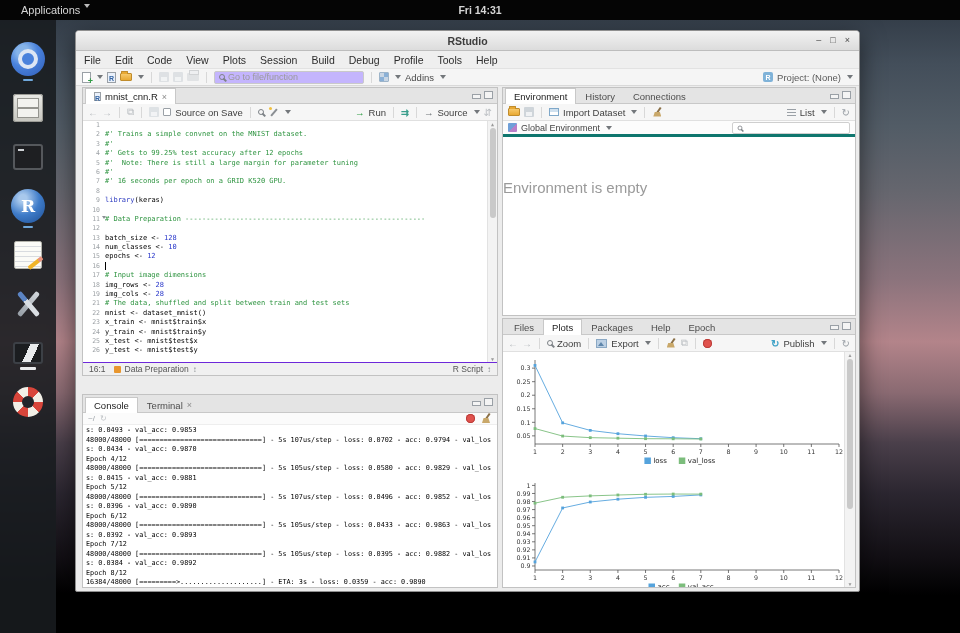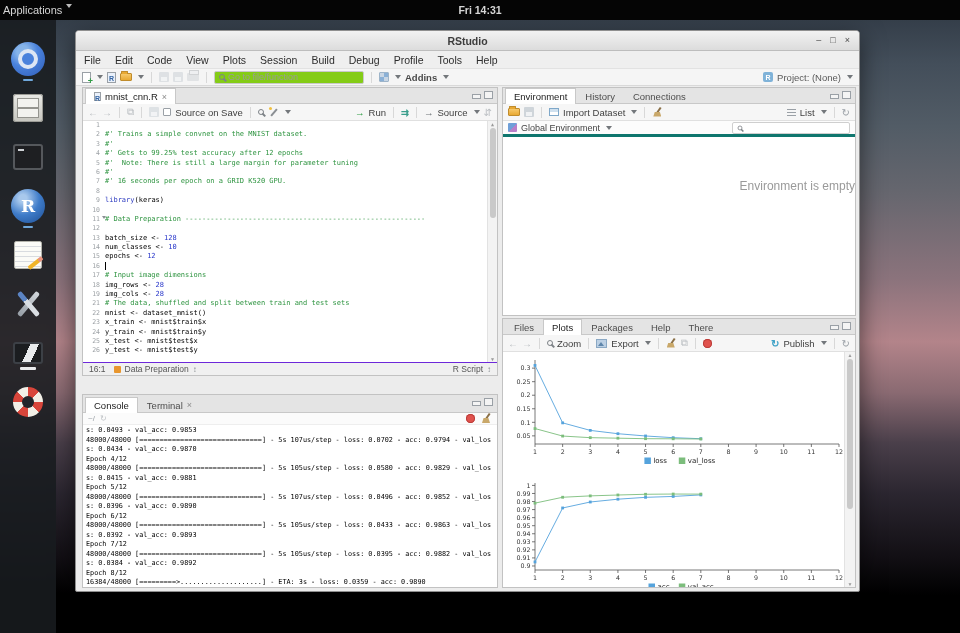--- a/index.html
+++ b/index.html
@@ -2,21 +2,21 @@
 <html><head>
 <meta charset="utf-8">
 <style>
   *{margin:0;padding:0;box-sizing:border-box}
   html,body{width:960px;height:633px;overflow:hidden;font-family:"Liberation Sans",sans-serif}
   #screen{position:relative;width:960px;height:633px;overflow:hidden;
     background:linear-gradient(180deg,#2e3742 0%,#434e5a 10%,#525c66 20%,#65666e 30%,#8b737c 44%,#b3848a 54%,#8a6a72 62%,#4a3f4a 70%,#2b2630 78%,#120f14 88%,#000 94%,#000 100%);}
   
   #topbar{position:absolute;left:0;top:0;width:960px;height:20px;background:#050505;color:#d6d6d6;
     display:flex;align-items:center;font-size:11px;z-index:50}
-  #topbar .apps{margin-left:3px;display:flex;gap:4px}
+  #topbar .apps{margin-left:21px;display:flex;gap:4px}
   #topbar .clock{position:absolute;left:0;right:0;text-align:center;font-weight:700;font-size:10.5px}
   .tb-caret{width:0;height:0;border-left:3px solid transparent;border-right:3px solid transparent;border-top:4px solid #bbb;display:inline-block}
   
   #dock{position:absolute;left:0;top:20px;width:56px;height:613px;background:rgba(24,27,31,.88);z-index:40;display:flex;flex-direction:column}
   .dki{width:56px;height:49px;display:flex;align-items:center;justify-content:center;position:relative;flex:0 0 auto}
   .dki .ind{position:absolute;bottom:2px;left:50%;transform:translateX(-50%);width:10px;height:2px;background:#6fa8dc;border-radius:1px}
   .ic-chromium{width:34px;height:34px;border-radius:50%;background:radial-gradient(circle at 35% 28%,#86b4ea 0 18%,#4a82dc 45%,#2e5cb8 100%);position:relative}
   .ic-chromium::after{content:"";position:absolute;inset:7px;border-radius:50%;background:#4a82dc;border:4px solid #dde6f4}
   .ic-files{width:30px;height:28px;border-radius:3px;background:linear-gradient(#e9e9e5,#c7c7c0);box-shadow:inset 0 0 0 1px #9c9c96;position:relative}
   .ic-files::before{content:"";position:absolute;left:4px;right:4px;top:4px;height:8px;background:#f3f3ef;border:1px solid #95958f}
@@ -51,21 +51,21 @@
   .pg.plus::after{content:"+";position:absolute;right:-3px;bottom:-4px;color:#2f9e44;font-weight:700;font-size:9px}
   .pg.rproj{background:#eaf1fb}
   .pg.rproj::after{content:"R";position:absolute;inset:0;color:#3465a4;font-size:7px;text-align:center;line-height:11px;font-weight:700}
   .folder{width:12px;height:8px;background:linear-gradient(#f7c96b,#e8a933);border:1px solid #c08c2c;border-radius:1px;position:relative;display:inline-block}
   .folder::before{content:"";position:absolute;top:-3px;left:0;width:5px;height:2px;background:#e8a933;border:1px solid #c08c2c;border-bottom:none;border-radius:1px 1px 0 0}
   .floppy{width:10px;height:10px;background:#c3cad1;border-radius:1px;position:relative;display:inline-block}
   .floppy::after{content:"";position:absolute;left:2px;bottom:1px;width:6px;height:4px;background:#eef1f4}
   .floppy.dim{opacity:.45}
   .printer{width:12px;height:8px;background:#cfd3d7;border-radius:1px;position:relative;display:inline-block;opacity:.5}
   .printer::before{content:"";position:absolute;top:-3px;left:2px;width:8px;height:3px;background:#e9ebee;border:1px solid #aeb2b6}
-  .gotobox{display:flex;align-items:center;gap:3px;background:#84cc16;border:1px solid #c9c9c9;border-radius:2px;height:13px;padding:0 4px;width:150px}
+  .gotobox{display:flex;align-items:center;gap:3px;background:#c4b5fd;border:1px solid #c9c9c9;border-radius:2px;height:13px;padding:0 4px;width:150px}
   .gotobox input{border:none;outline:none;font-size:9px;color:#333;width:120px;font-family:"Liberation Sans",sans-serif;background:transparent}
   .gotobox input::placeholder{color:#9a9a9a}
   .grid4{width:10px;height:10px;display:inline-block;background:conic-gradient(#8ab0d6 0 90deg,#c9d6e4 90deg 180deg,#8ab0d6 180deg 270deg,#c9d6e4 270deg 360deg);border:1px solid #9db4c9;border-radius:1px}
   .cube{width:10px;height:10px;border-radius:2px;background:#7fb2d8;color:#fff;font-size:7px;font-weight:700;display:inline-flex;align-items:center;justify-content:center}
   
   #content{position:absolute;left:0;right:0;top:56px;bottom:0;display:flex;padding:0 3px 3px 6px;gap:4px}
   #leftcol{width:416px;display:flex;flex-direction:column;gap:18px}
   #rightcol{flex:1;display:flex;flex-direction:column;gap:2px}
   .pane{background:#fff;border:1px solid #c2c2c2;display:flex;flex-direction:column;overflow:hidden}
   .tabstrip{height:16px;background:#e4e4e4;border-bottom:1px solid #c8c8c8;display:flex;align-items:flex-end;padding-left:2px;position:relative;flex:0 0 auto}
@@ -103,21 +103,21 @@
   .vsb .thumb{width:6px;background:#c9c9c9;border-radius:3px}
   
   #conout{flex:1;overflow:hidden;font-family:"DejaVu Sans Mono",monospace;font-size:6.8px;color:#000;padding:1px 2px 0 3px;position:relative}
   #conout .ln{white-space:pre;line-height:9.5px;height:9.5px}
   .consub{height:12px;background:#fbfbfb;border-bottom:1px solid #eee;display:flex;align-items:center;padding:0 5px;gap:5px;font-size:8px;color:#9aa0a6;flex:0 0 auto}
   .consub .right{margin-left:auto;display:flex;gap:6px;align-items:center}
   
   .scope-row{height:16px;border-bottom:3px solid #0f766e;display:flex;align-items:center;padding:0 5px;gap:4px;font-size:9px;color:#444;flex:0 0 auto;background:#fcfcfc}
   .searchbox{margin-left:auto;display:flex;align-items:center;gap:3px;border:1px solid #cfcfcf;border-radius:2px;background:#fff;height:12px;padding:0 4px;width:118px}
   #envbody{flex:1;background:#fff;position:relative}
-  #envempty{position:absolute;top:42px;left:0;right:0;text-align:right;color:#9a9a9a;font-size:12px}
+  #envempty{position:absolute;top:42px;left:0;right:0;text-align:left;color:#9a9a9a;font-size:15px}
   .envcube{width:9px;height:9px;background:linear-gradient(135deg,#6f9fd8 50%,#b87fc9 50%);border-radius:1px;display:inline-block}
   .listlines{display:inline-block;width:9px;height:7px;background:repeating-linear-gradient(#9aa0a6 0 1px,transparent 1px 3px)}
   .tablegrid{display:inline-block;width:10px;height:8px;border:1px solid #7fa8c9;background:linear-gradient(#cfe0ee 0 3px,#fff 3px)}
   
   #plotbody{flex:1;background:#fff;position:relative;overflow:hidden}
   #plotscroll{position:absolute;left:0;top:0;right:11px;bottom:0;padding:2px 0 0 2px}
   .chartbox{margin-bottom:2px}
   .publish{color:#3fa2c7;font-size:10px;font-weight:700}
   .refresh{color:#9aa0a6;font-size:10px}
   .imgicon{width:11px;height:9px;background:#bcd0e4;border:1px solid #8aa8c4;display:inline-block;position:relative}
@@ -216,21 +216,21 @@
       <span class="sep"></span>
       <span class="gotobox">
         <span class="mag"></span>
         <input placeholder="Go to file/function" style="">
       </span>
       <span class="sep"></span>
       <span class="mini">
           <span class="grid4"></span>
         </span>
       <span class="crt"></span>
-      <span style="font-weight:700;color:#4a4a4a">Addins</span>
+      <span style="font-weight:400;color:#4a4a4a">Addins</span>
       <span class="crt"></span>
       <span style="margin-left:auto;display:flex;align-items:center;gap:4px">
         <span class="cube">R</span>
         <span style="color:#5a5a5a">Project: (None)</span>
         <span class="crt"></span>
       </span>
     </div>
 
     <div id="content">
 
@@ -425,21 +425,21 @@
               <span class="tab active">
                 <span>Plots</span>
               </span>
               <span class="tab">
                 <span>Packages</span>
               </span>
               <span class="tab">
                 <span>Help</span>
               </span>
               <span class="tab">
-                <span>There</span>
+                <span>Epoch</span>
               </span>
               <span class="pbtns">
                 <span class="min"></span>
                 <span></span>
               </span>
           </div>
           <div class="ptb">
             <span class="dimarrow">←</span>
             <span class="dimarrow">→</span>
             <span class="sep"></span>

